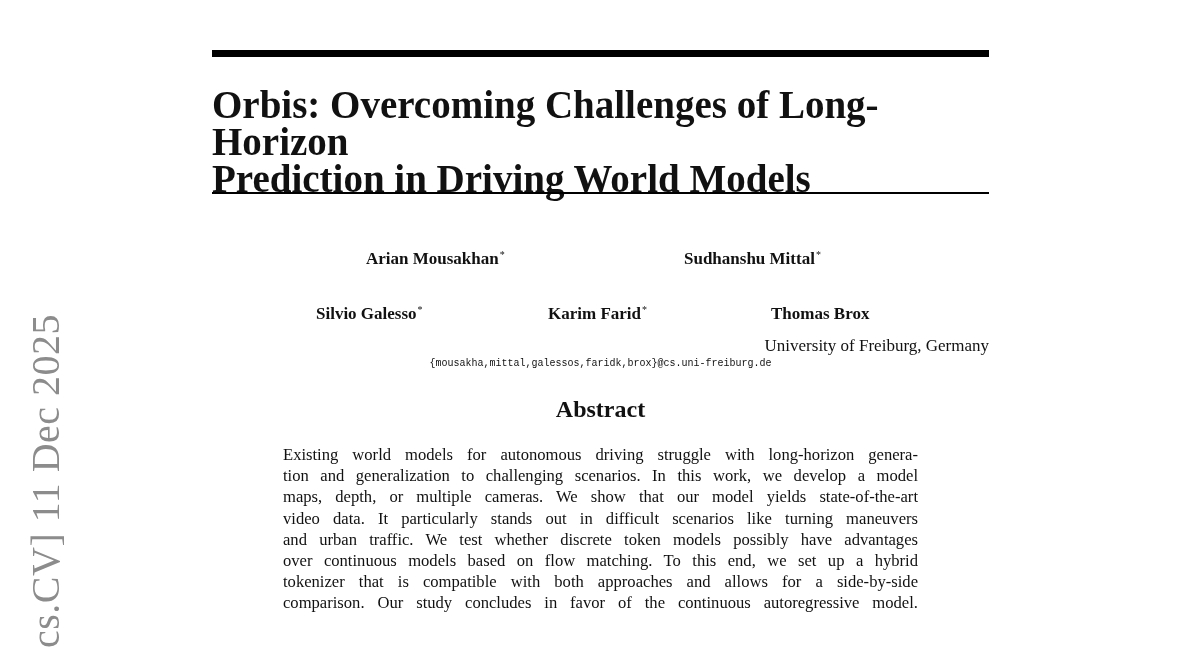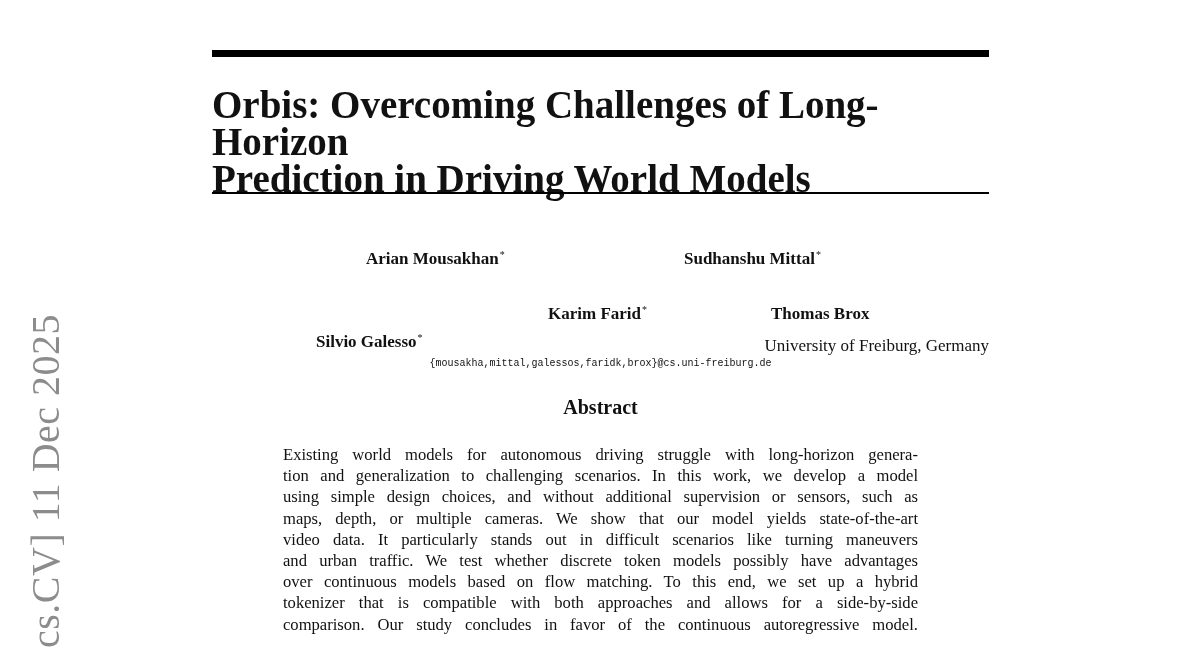--- a/index.html
+++ b/index.html
@@ -17,21 +17,21 @@
   .mid-rule { position: absolute; left: 212px; top: 192px; width: 777px; height: 2px; background: #000; }
   .author { position: absolute; font-weight: bold; font-size: 17px; white-space: nowrap; }
   .author sup { font-weight: normal; font-size: 10px; vertical-align: 6px; margin-left: 1px; }
   .affil { position: absolute; left: 212px; top: 336px; width: 777px; text-align: right; font-size: 17px; }
   .emails {
     position: absolute; left: 212px; top: 358px; width: 777px; text-align: center;
     font-family: "Liberation Mono", "DejaVu Sans Mono", monospace; font-size: 10px;
   }
   .abstract-head {
     position: absolute; left: 212px; top: 396px; width: 777px; text-align: center;
-    font-weight: bold; font-size: 20px;
+    font-weight: bold; font-size: 24px;
   }
   .abstract-body {
     position: absolute; left: 283px; top: 444px; width: 635px;
     font-size: 16.6px; line-height: 21.2px; text-align: justify;
   }
   .abstract-line { display: block; text-align: justify; text-align-last: justify; white-space: nowrap; }
   .arxiv-stamp {
     position: absolute; left: 22px; top: 648px;
     transform-origin: 0 0; transform: rotate(-90deg);
     font-size: 40px; color: #8c8c8c; white-space: nowrap; letter-spacing: 0.5px;
@@ -48,37 +48,36 @@
   <span class="title-line">Prediction in Driving World Models</span>
 </div>
 <div class="mid-rule"></div>
 
 <div class="author" style="left:366px; top:249px;">
   <span>Arian Mousakhan</span><sup>*</sup>
 </div>
 <div class="author" style="left:684px; top:249px;">
   <span>Sudhanshu Mittal</span><sup>*</sup>
 </div>
-<div class="author" style="left:316px; top:304px;margin-top:28px;">
+<div class="author" style="left:316px; top:304px;">
   <span>Silvio Galesso</span><sup>*</sup>
 </div>
 <div class="author" style="left:548px; top:304px;">
   <span>Karim Farid</span><sup>*</sup>
 </div>
 <div class="author" style="left:771px; top:304px;">
   <span>Thomas Brox</span>
 </div>
 
 <div class="affil">University of Freiburg, Germany</div>
 <div class="emails">{mousakha,mittal,galessos,faridk,brox}@cs.uni-freiburg.de</div>
 
 <div class="abstract-head">Abstract</div>
 <div class="abstract-body">
   <span class="abstract-line">Existing world models for autonomous driving struggle with long-horizon genera-</span>
   <span class="abstract-line">tion and generalization to challenging scenarios. In this work, we develop a model</span>
-  <span class="abstract-line">using simple design choices, and without additional supervision or sensors, such as</span>
   <span class="abstract-line">maps, depth, or multiple cameras. We show that our model yields state-of-the-art</span>
   <span class="abstract-line">video data. It particularly stands out in difficult scenarios like turning maneuvers</span>
   <span class="abstract-line">and urban traffic. We test whether discrete token models possibly have advantages</span>
   <span class="abstract-line">over continuous models based on flow matching. To this end, we set up a hybrid</span>
   <span class="abstract-line">tokenizer that is compatible with both approaches and allows for a side-by-side</span>
   <span class="abstract-line">comparison. Our study concludes in favor of the continuous autoregressive model.</span>
 </div>
 
 </body></html>

